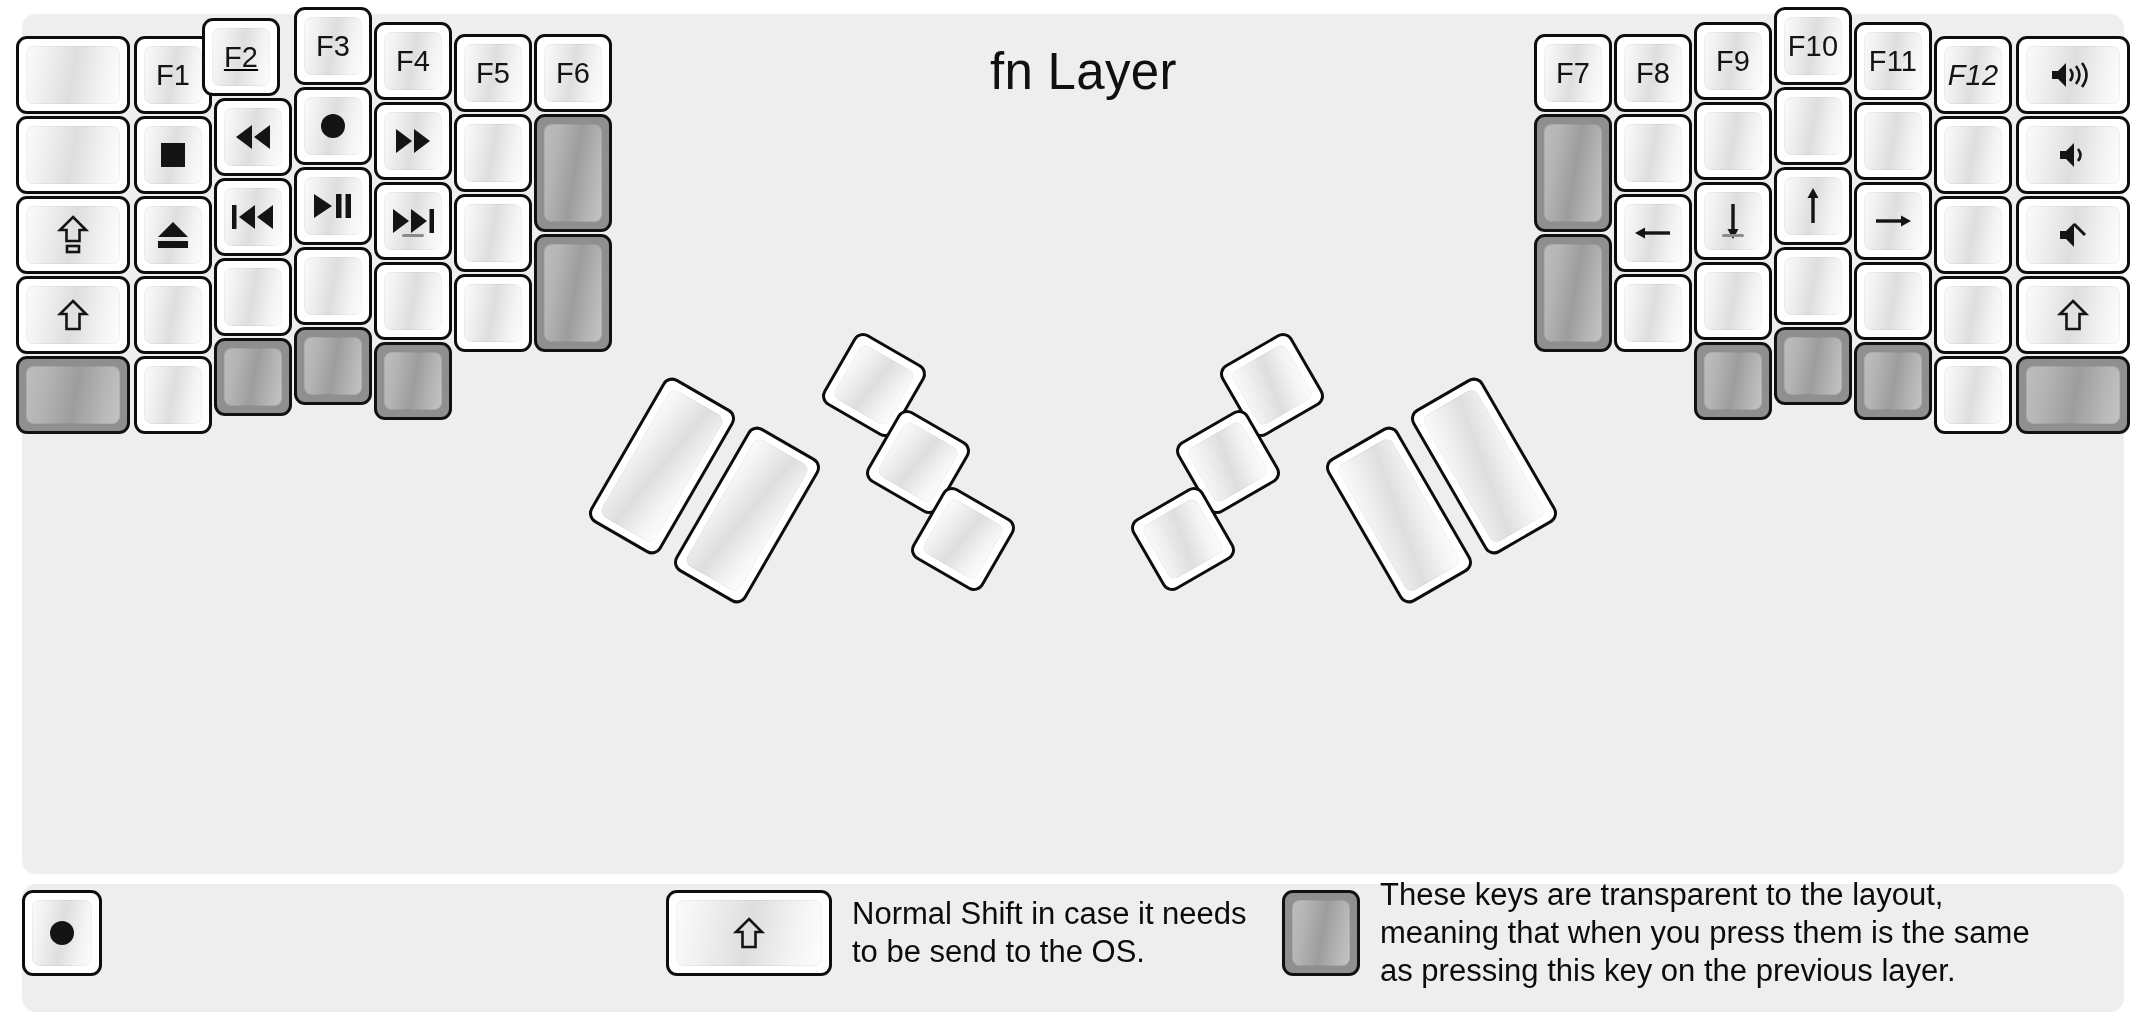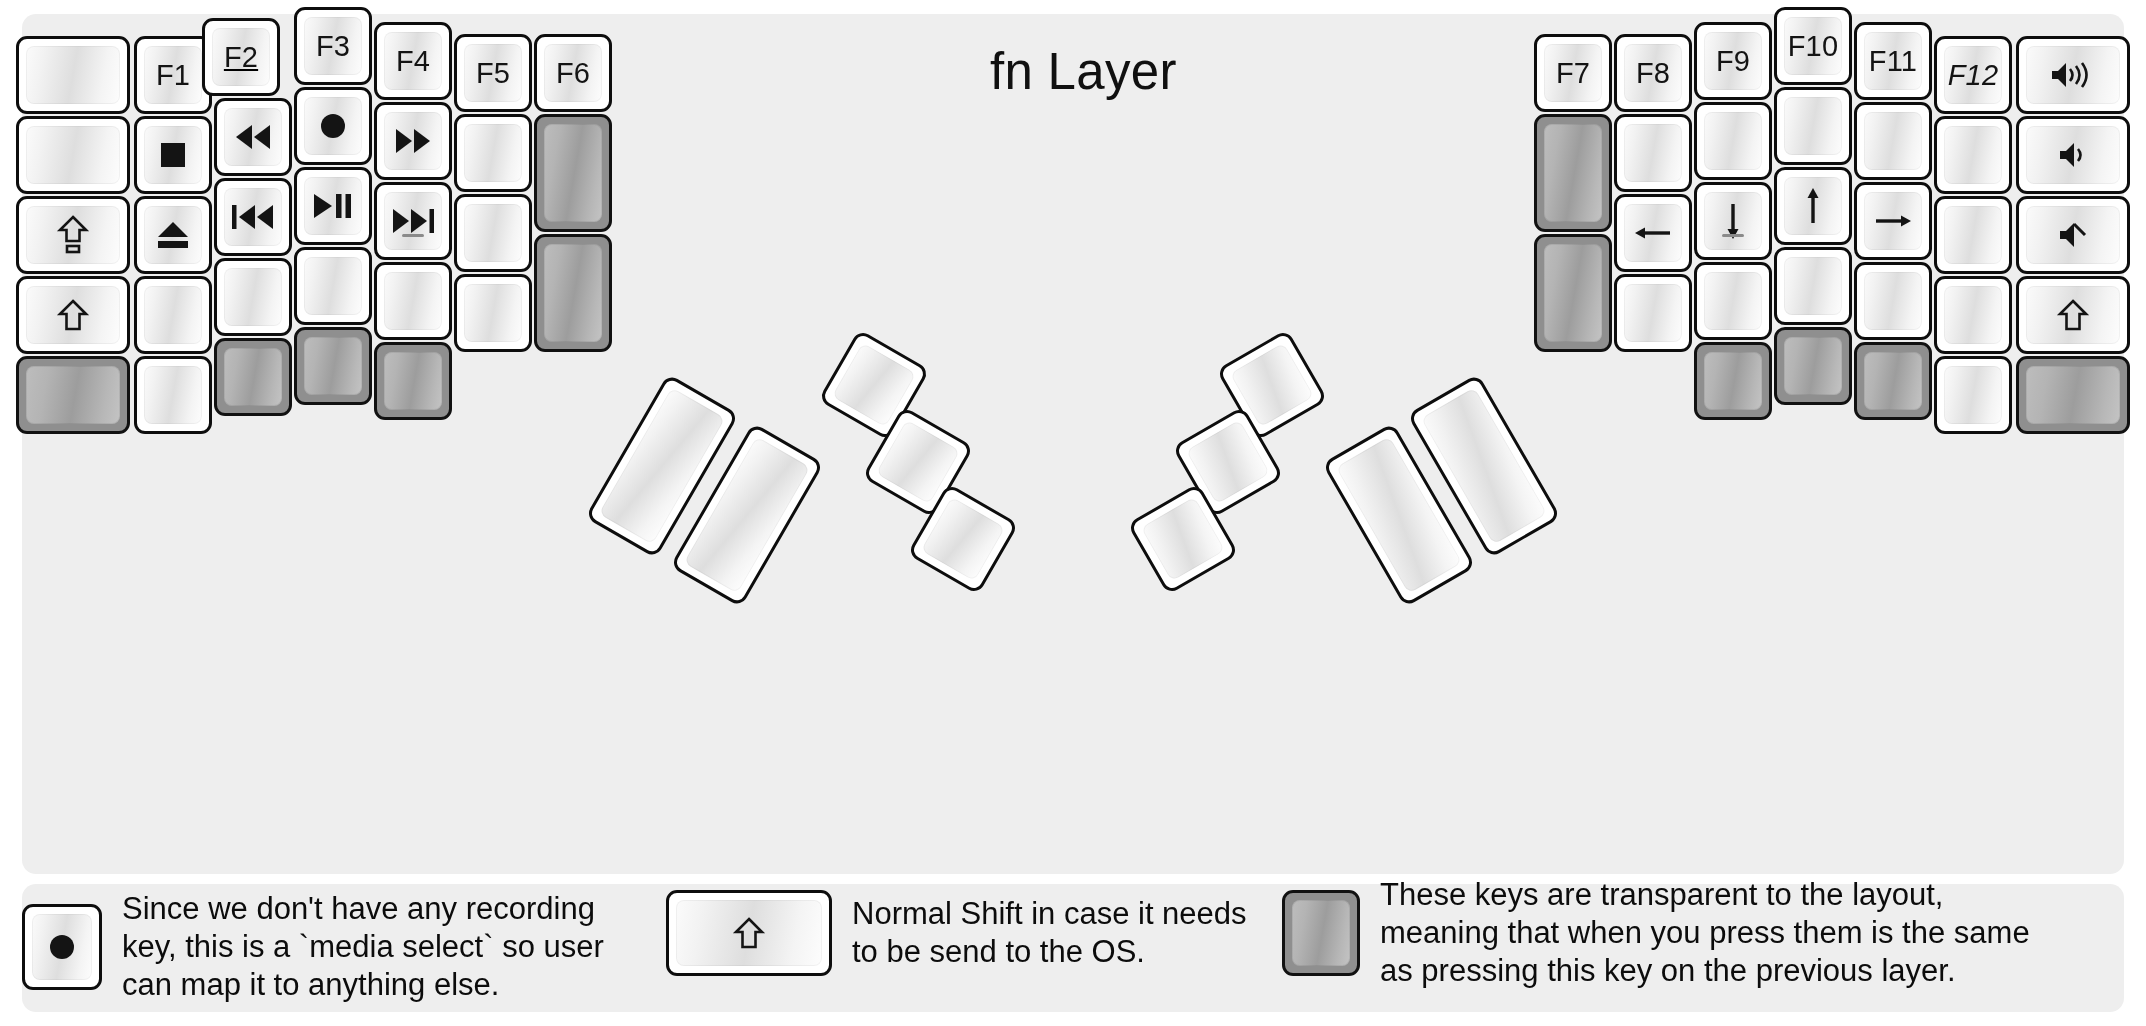--- a/index.html
+++ b/index.html
@@ -407,23 +407,20 @@
         <div class="legkey" style="width: 80px; height: 86px; position: relative;">
           <div class="key" style="left: 0px; top: 0px; width: 80px; height: 86px;">
             <div class="face"></div>
             <span class="glyph">
               <svg width="30" height="30" viewBox="0 0 30 30">
                 <circle cx="15" cy="15" r="12" fill="#141414"></circle>
               </svg>
             </span>
           </div>
         </div>
-        <div class="legtxt">Since we don't have any recording
-key, this is a `media select` so user
-can map it to anything else.</div>
       </div>
       <div class="legrow" style="left: 666px; top: 890px;">
         <div class="legkey" style="width: 166px; height: 86px; position: relative;">
           <div class="key" style="left: 0px; top: 0px; width: 166px; height: 86px;">
             <div class="face"></div>
             <span class="glyph">
               <svg width="30" height="32" viewBox="0 0 30 32">
                 <polygon points="15,2 28,15 21.5,15 21.5,30 8.5,30 8.5,15 2,15" fill="none" stroke="#141414" stroke-width="2.6" stroke-linejoin="miter"></polygon>
               </svg>
             </span>

